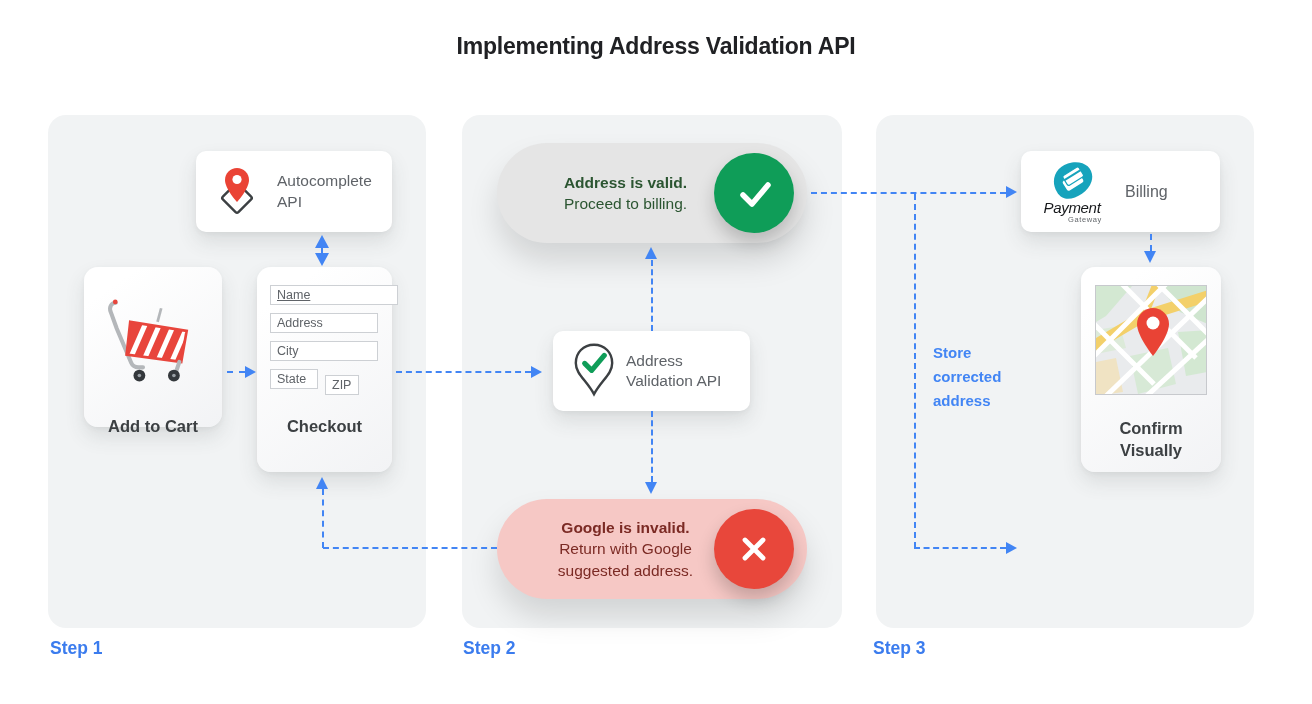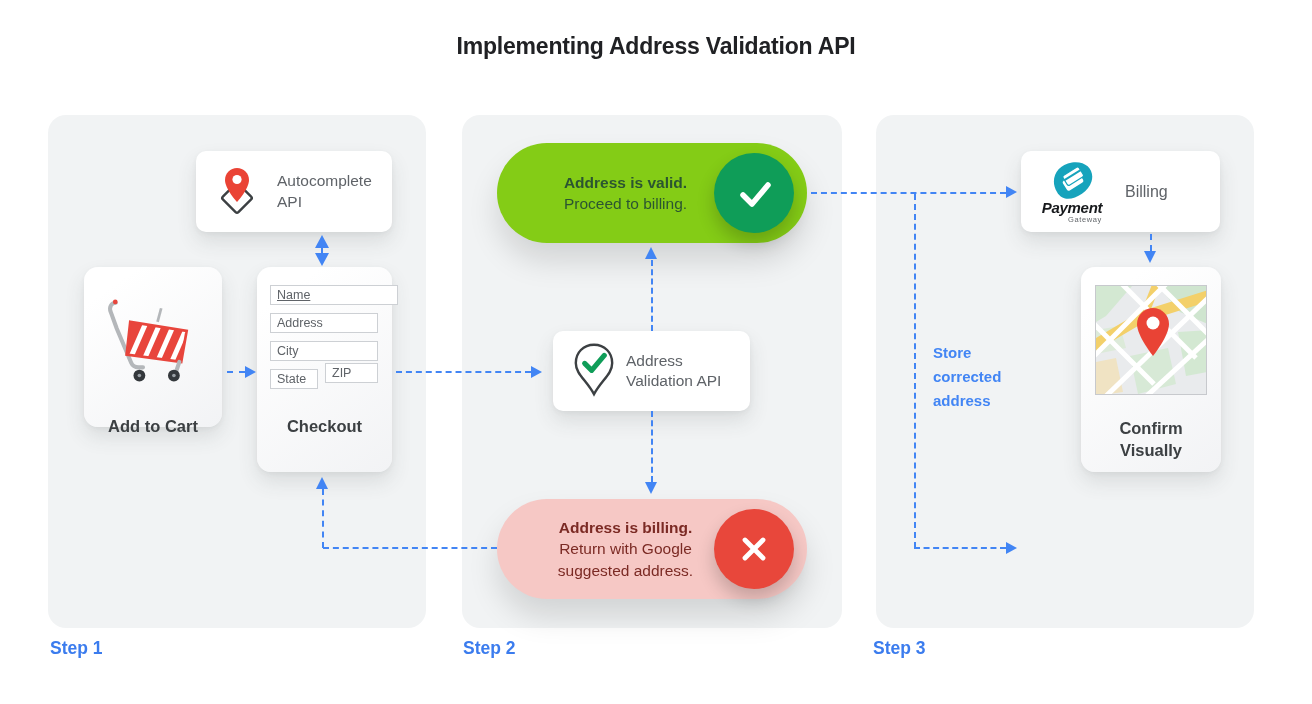--- a/index.html
+++ b/index.html
@@ -25,21 +25,21 @@
   .hflex{display:flex;align-items:center;}
 
   .api-label{color:var(--gray-text);font-size:15.5px;line-height:1.32;}
   .card-title{color:var(--dark-text);font-weight:700;font-size:16.5px;text-align:center;}
 
   .field{position:absolute;background:#fff;border:1px solid #cdd0d4;color:var(--gray-text);
          font-size:12.5px;height:20px;line-height:18px;padding-left:6px;overflow:hidden;}
 
   .pill{position:absolute;width:310px;height:100px;border-radius:50px;
         box-shadow:0 18px 30px rgba(0,0,0,.13);}
-  .pill.green{background:#84cc16;}
+  .pill.green{background:#e5e5e5;}
   .pill.red{background:#f6c8c5;}
   .pill-text{position:absolute;left:36px;top:50%;transform:translateY(-50%);
              width:185px;text-align:center;font-size:15.5px;line-height:1.38;}
   .pill.green .pill-text{color:#2b5531;}
   .pill.red .pill-text{color:#7b2a24;}
   .pill-text .b{font-weight:700;}
   .badge{position:absolute;right:13px;top:10px;width:80px;height:80px;border-radius:50%;
          display:flex;align-items:center;justify-content:center;
          box-shadow:0 10px 18px rgba(0,0,0,.20);}
   .badge.green{background:#0f9d58;}
@@ -52,21 +52,21 @@
   .tri.r{border-top:6px solid transparent;border-bottom:6px solid transparent;border-left:11px solid var(--blue);}
   .tri.u{border-left:6px solid transparent;border-right:6px solid transparent;border-bottom:12px solid var(--blue);}
   .tri.d{border-left:6px solid transparent;border-right:6px solid transparent;border-top:12px solid var(--blue);}
   .tri.big.u{border-left:7px solid transparent;border-right:7px solid transparent;border-bottom:13px solid var(--blue);}
   .tri.big.d{border-left:7px solid transparent;border-right:7px solid transparent;border-top:13px solid var(--blue);}
 
   .store-note{position:absolute;left:933px;top:341px;width:104px;
               color:var(--blue);font-weight:700;font-size:15px;line-height:1.6;}
 
   .pg-logo{display:flex;flex-direction:column;align-items:center;width:74px;}
-  .pg-name{font-size:15px;font-weight:700;font-style:italic;color:#17191c;letter-spacing:-0.3px;margin-top:-2px;}
+  .pg-name{font-size:15px;font-weight:400;font-style:italic;color:#17191c;letter-spacing:-0.3px;margin-top:-2px;}
   .pg-sub{font-size:7.5px;color:#63676b;letter-spacing:.6px;margin-left:26px;margin-top:-1px;}
 
   .map-frame{position:absolute;left:14px;top:18px;width:112px;height:110px;
              border:1px solid #c7c9cd;background:#e9ebed;overflow:hidden;}
 </style>
 </head>
 <body>
 
 <div class="page">
 
@@ -115,21 +115,21 @@
       </svg>
     </span>
     <div class="card-title" style="position:absolute;left:0;top:150px;width:100%;">Add to Cart</div>
   </div>
 
   <div class="card grad" style="left:257px;top:267px;width:135px;height:205px;">
     <div class="field" style="left:13px;top:18px;width:128px;text-decoration:underline;">Name</div>
     <div class="field" style="left:13px;top:46px;width:108px;">Address</div>
     <div class="field" style="left:13px;top:74px;width:108px;">City</div>
     <div class="field" style="left:13px;top:102px;width:48px;">State</div>
-    <div class="field" style="left:68px;top:96px;width:53px;">ZIP</div>
+    <div class="field" style="left:68px;top:108px;width:34px;">ZIP</div>
     <div class="card-title" style="position:absolute;left:0;top:150px;width:100%;">Checkout</div>
   </div>
 
   <div class="pill green" style="left:497px;top:143px;">
     <div class="pill-text">
       <div class="b">Address is valid.</div>
       <div>Proceed to billing.</div>
     </div>
     <div class="badge green">
       <svg width="52" height="52" viewBox="0 0 52 52">
@@ -143,21 +143,21 @@
       <svg width="48" height="56" viewBox="0 0 50 60">
         <path d="M25 4 C13.5 4 5.5 12.5 5.5 23.5 C5.5 35.5 17 42 25 57 C33 42 44.5 35.5 44.5 23.5 C44.5 12.5 36.5 4 25 4 Z" fill="#ffffff" stroke="#3c4043" stroke-width="2.6"></path>
         <polyline points="15,24 22.5,31.5 36,15.5" fill="none" stroke="#0f9d58" stroke-width="5.5" stroke-linecap="round" stroke-linejoin="round"></polyline>
       </svg>
     </span>
     <span class="api-label" style="width:112px;">Address Validation API</span>
   </div>
 
   <div class="pill red" style="left:497px;top:499px;">
     <div class="pill-text">
-      <div class="b">Address is billing.</div>
+      <div class="b">Google is invalid.</div>
       <div>Return with Google suggested address.</div>
     </div>
     <div class="badge red">
       <svg width="52" height="52" viewBox="0 0 52 52">
         <line x1="17" y1="17" x2="35" y2="35" stroke="#ffffff" stroke-width="4.8" stroke-linecap="round"></line>
         <line x1="35" y1="17" x2="17" y2="35" stroke="#ffffff" stroke-width="4.8" stroke-linecap="round"></line>
       </svg>
     </div>
   </div>
 

